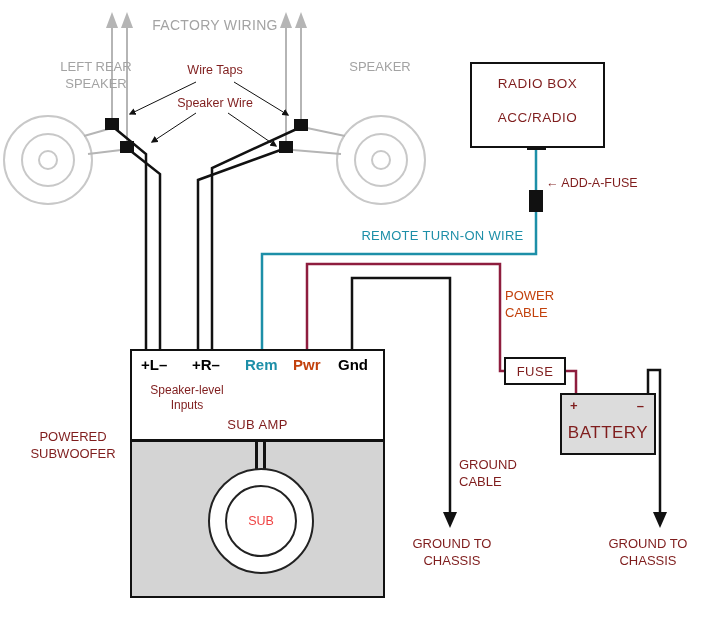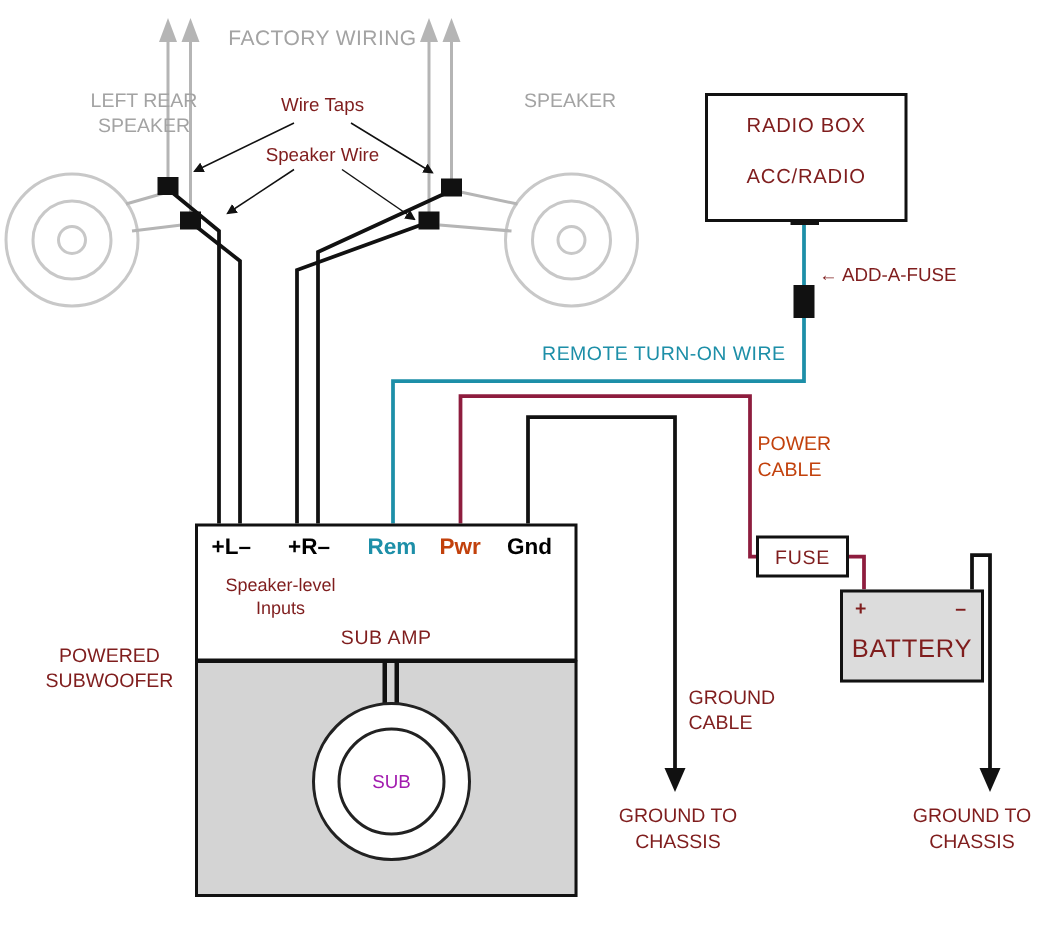--- a/index.html
+++ b/index.html
@@ -168,21 +168,21 @@
   <div class="lbl md center" style="left:20px;top:428px;width:106px;">
     <div>POWERED</div>
     <div>SUBWOOFER</div>
   </div>
 
   <div class="box" style="left:130px;top:440px;width:255px;height:158px;background:#d4d4d4;">
     <div class="vwire" style="left:123px;top:0;height:27px;"></div>
     <div class="vwire" style="left:131px;top:0;height:27px;"></div>
     <div class="circle" style="position:absolute;left:76px;top:26px;width:106px;height:106px;background:#fff;border:2px solid #222;">
       <div class="circle" style="width:72px;height:72px;border:2px solid #222;background:#fff;">
-        <span style="font-size:12.5px;color:#a21caf;">SUB</span>
+        <span style="font-size:12.5px;color:#ef4444;">SUB</span>
       </div>
     </div>
   </div>
 
   <div class="lbl md center" style="left:402px;top:535px;width:100px;">
     <div>GROUND TO</div>
     <div>CHASSIS</div>
   </div>
   <div class="lbl md center" style="left:598px;top:535px;width:100px;">
     <div>GROUND TO</div>

